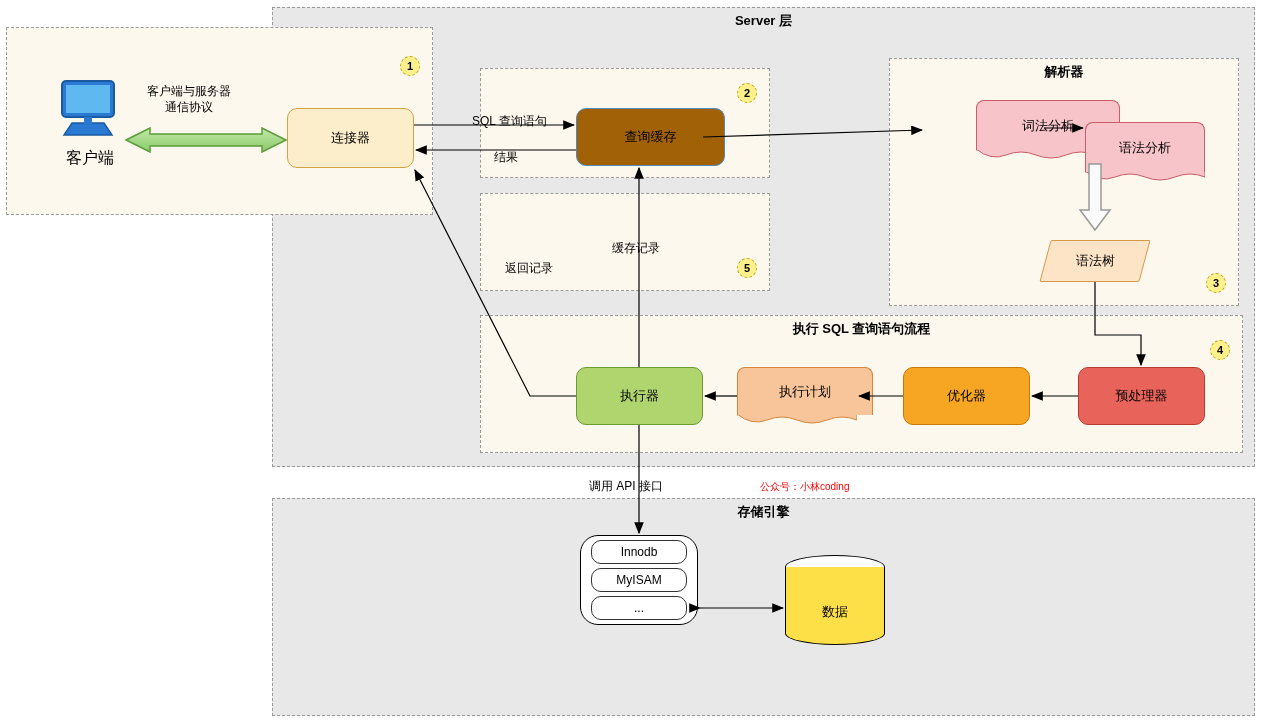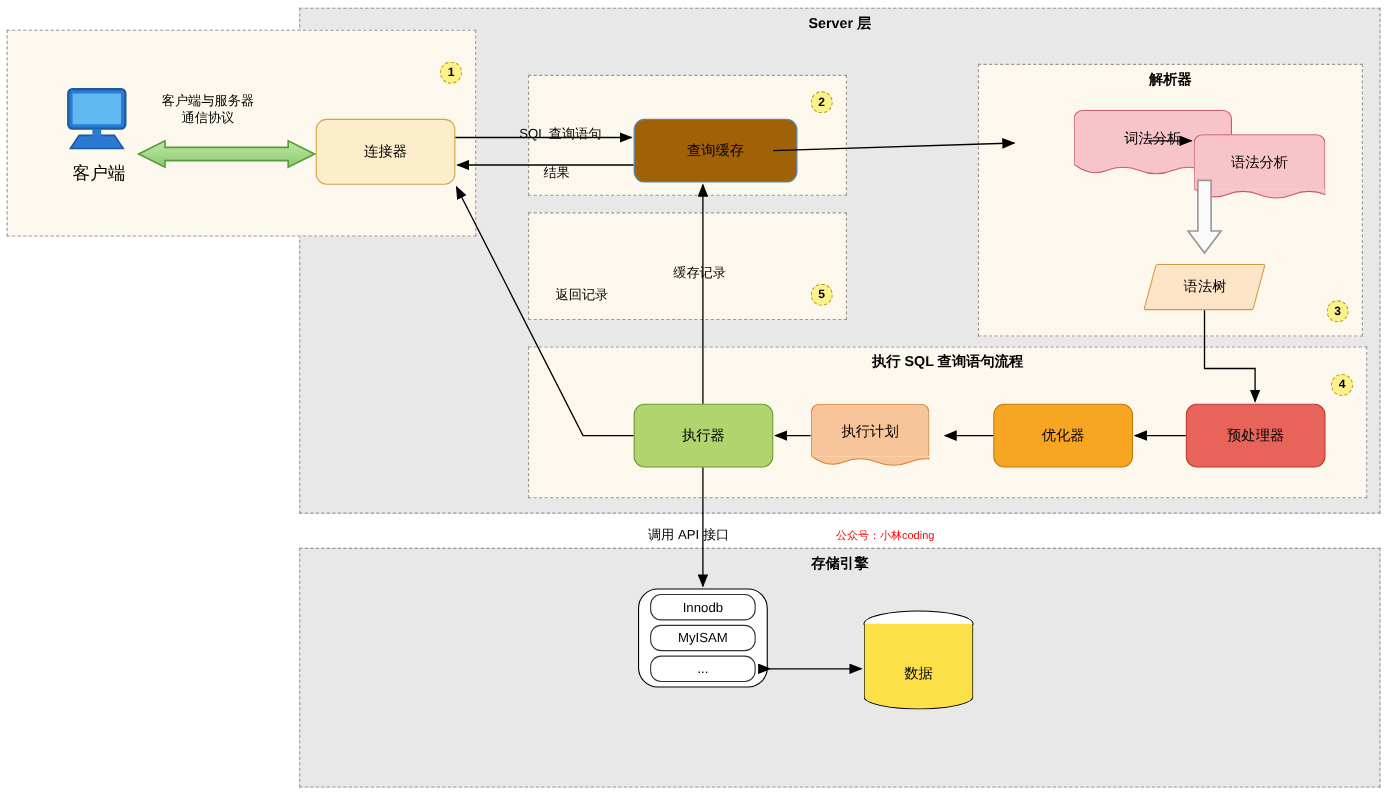--- a/index.html
+++ b/index.html
@@ -127,21 +127,21 @@
 
   <div class="group bg-cream" style="left:480px; top:315px; width:763px; height:138px;">
     <div class="group-label" style="left:0; right:0; top:4px;">执行 SQL 查询语句流程</div>
     <div class="badge" style="right:12px; top:24px;">4</div>
   </div>
 
   <div class="box" style="left:576px; top:367px; width:127px; height:58px; background:#b0d56f; border-color:#6a9c2e;">
     <span>执行器</span>
   </div>
 
-  <div class="wavy" style="left:737px; top:367px; width:108px;text-align:right;">
+  <div class="wavy" style="left:737px; top:367px; width:136px;text-align:right;">
     <div class="wavy-body" style="height:48px; background:#f8c59a; border-color:#d4863a;">
       <span>执行计划</span>
     </div>
     <div class="wavy-bottom">
         <svg width="120" height="14" viewBox="0 0 120 14">
           <path d="M0,0 Q15,12 30,6 T60,6 T90,6 T120,6 L120,0 Z" fill="#f8c59a"></path>
           <path d="M0,0 Q15,12 30,6 T60,6 T90,6 T120,6" fill="none" stroke="#d4863a" stroke-width="1"></path>
           <line x1="0" y1="0" x2="0" y2="2" stroke="#d4863a"></line>
           <line x1="120" y1="0" x2="120" y2="6" stroke="#d4863a"></line>
         </svg>

